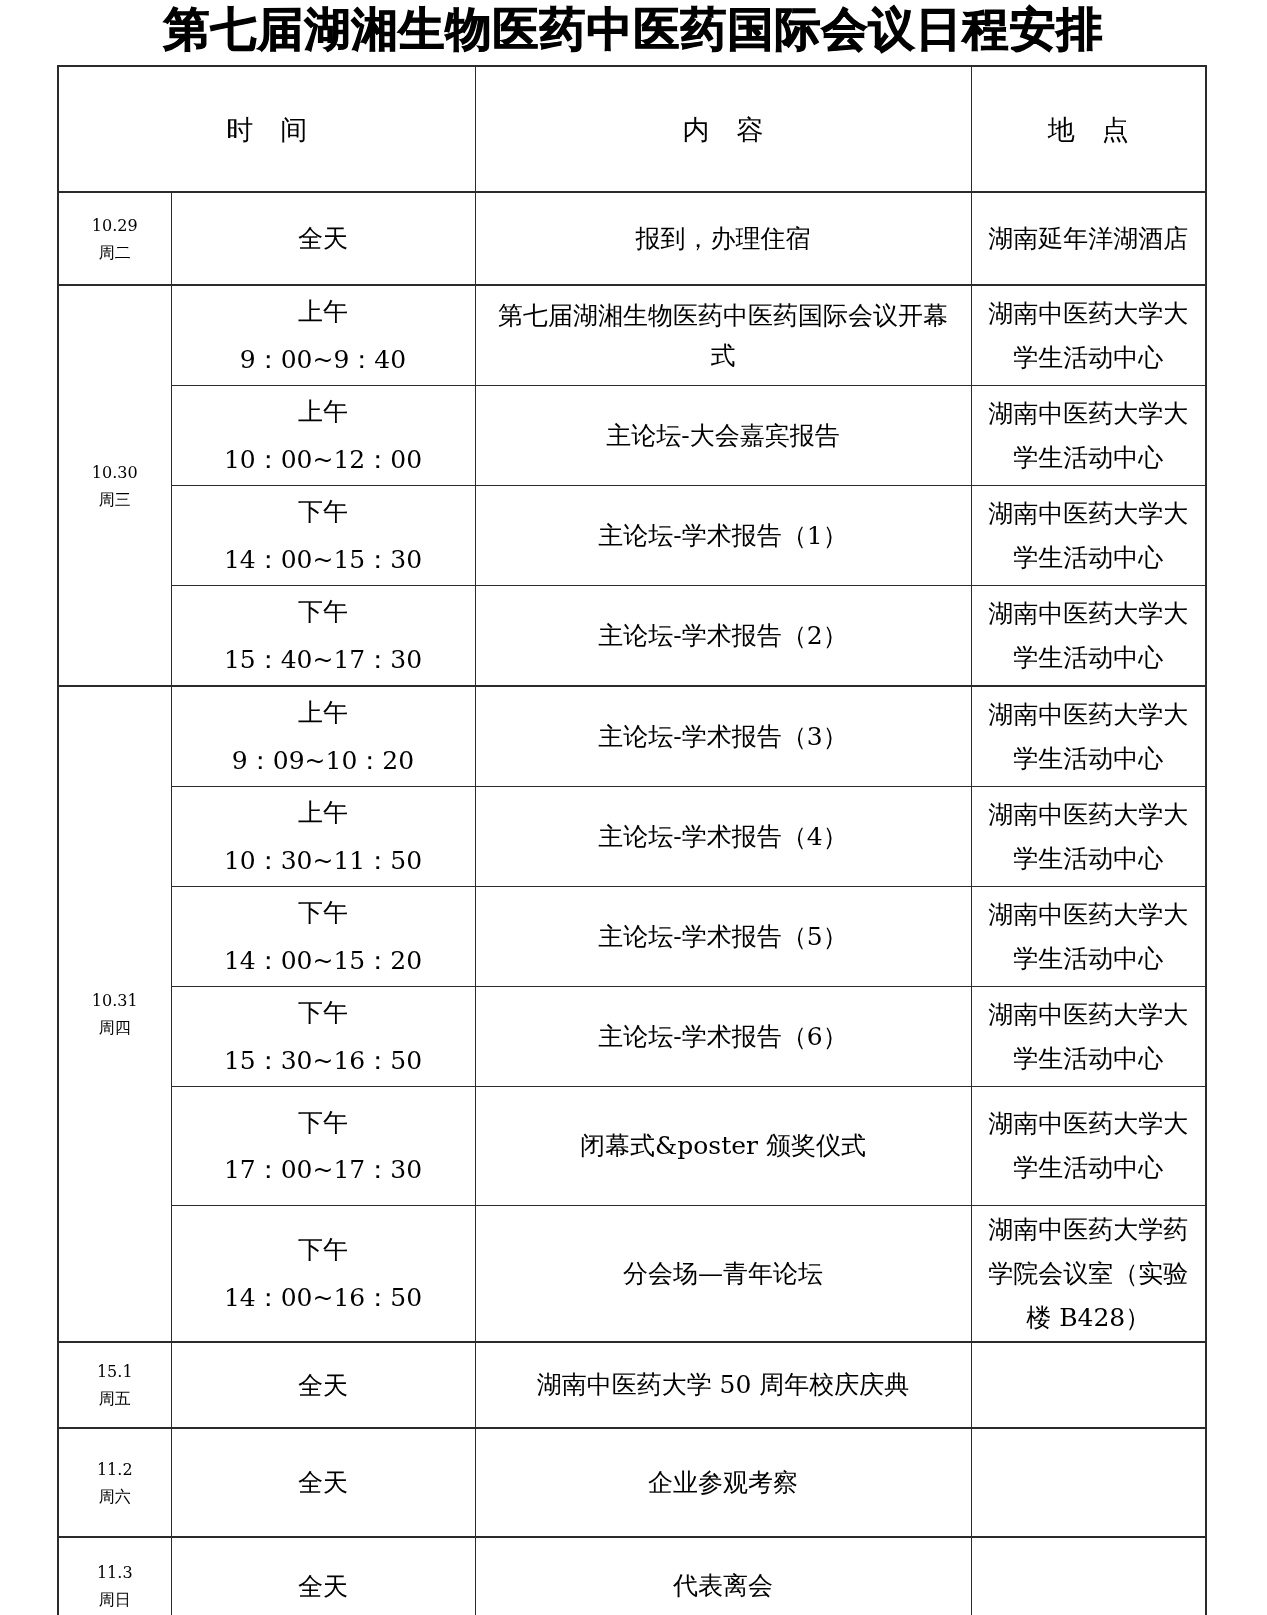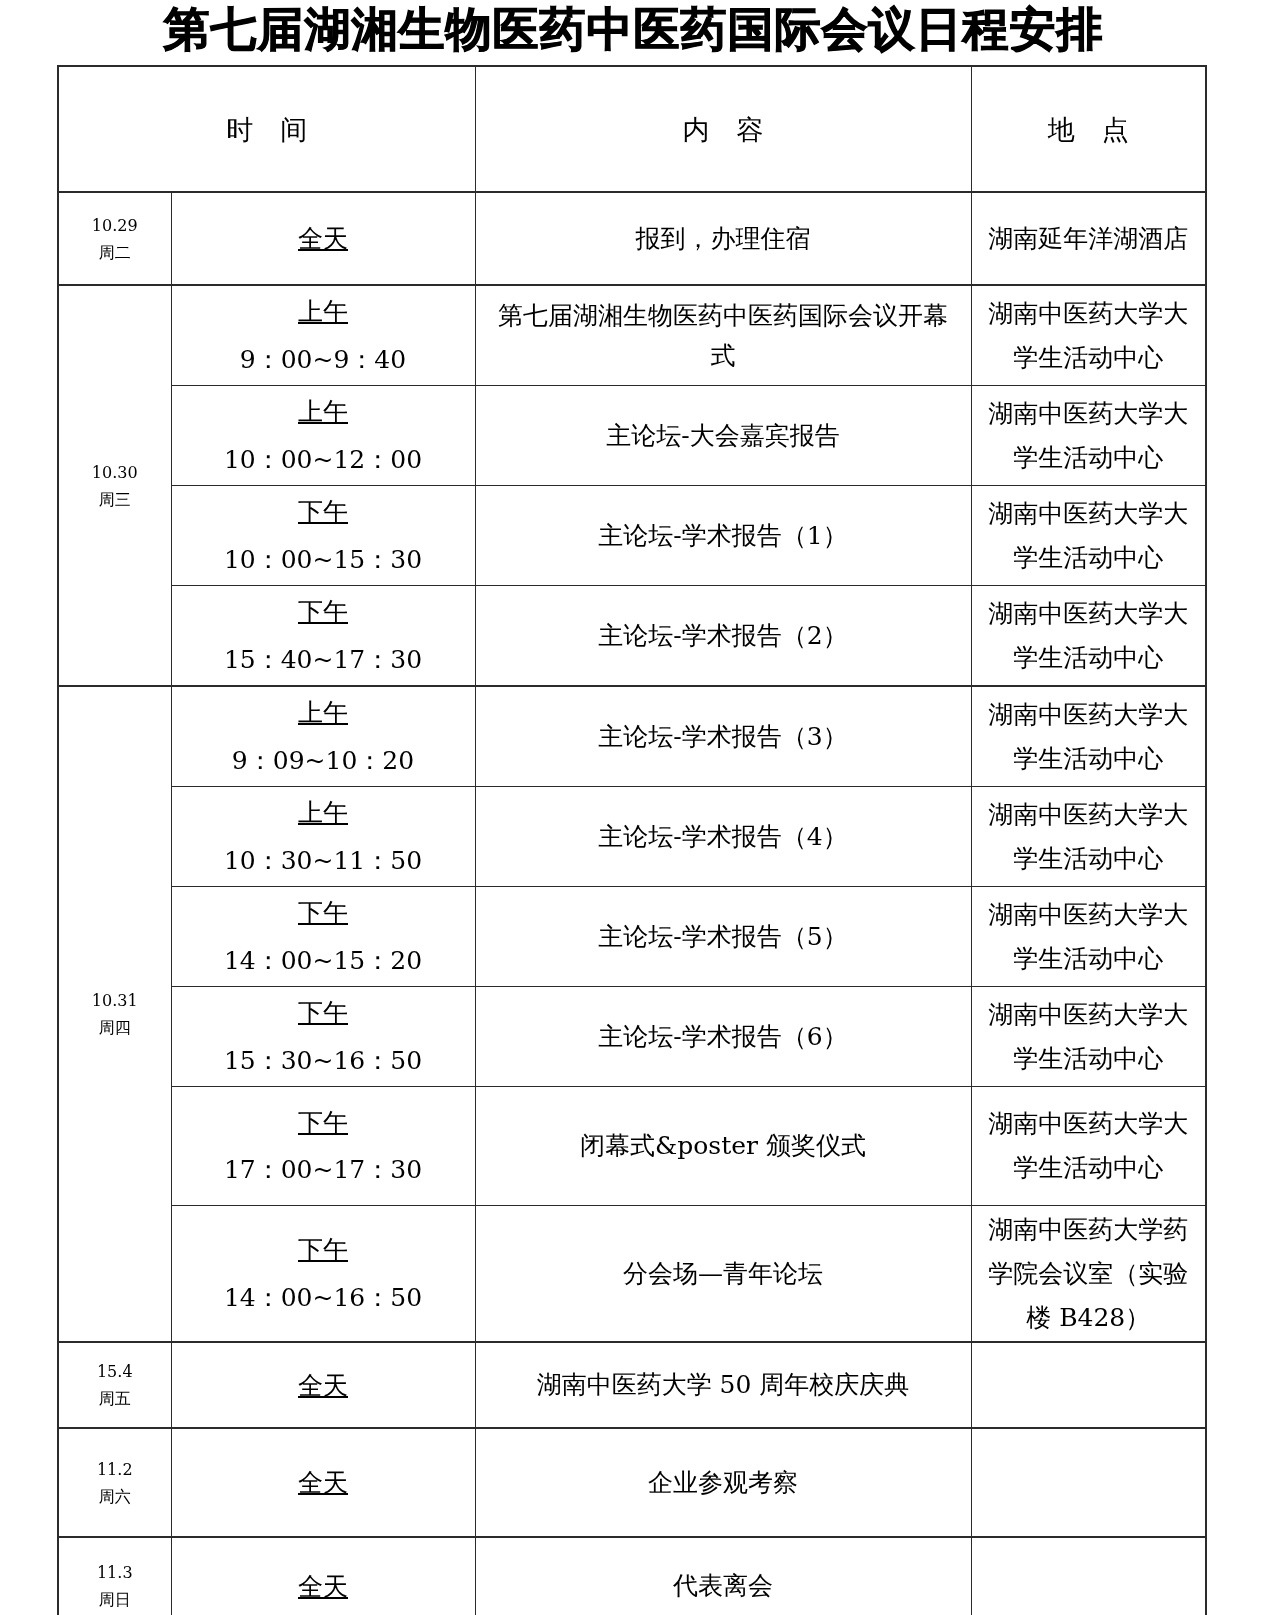--- a/index.html
+++ b/index.html
@@ -55,21 +55,21 @@
     border-bottom: 2px solid #2b2b2b;
   }
   tr.group-start td {
     border-top: 2px solid #2b2b2b;
   }
   td.date-cell {
     font-size: 16px;
     line-height: 1.7;
     padding: 2px 2px;
   }
-  td.time-cell .period-line { line-height: 1.9; text-decoration: underline; }
+  td.time-cell .period-line { line-height: 1.9; }
   td.time-cell .time-line { line-height: 1.9; }
   td.content-cell { padding: 2px 20px; }
   td.location-cell {
     font-size: 25px;
     padding: 2px 5px;
     line-height: 1.75;
   }
 </style>
 </head>
 <body>
@@ -117,21 +117,21 @@
           <td class="time-cell">
             <div class="period-line">上午</div>
             <div class="time-line">10：00~12：00</div>
           </td>
           <td class="content-cell">主论坛-大会嘉宾报告</td>
           <td class="location-cell">湖南中医药大学大学生活动中心</td>
         </tr>
         <tr style="height: 86px;">
           <td class="time-cell">
             <div class="period-line">下午</div>
-            <div class="time-line">10：00~15：30</div>
+            <div class="time-line">14：00~15：30</div>
           </td>
           <td class="content-cell">主论坛-学术报告（1）</td>
           <td class="location-cell">湖南中医药大学大学生活动中心</td>
         </tr>
         <tr style="height: 92px;">
           <td class="time-cell">
             <div class="period-line">下午</div>
             <div class="time-line">15：40~17：30</div>
           </td>
           <td class="content-cell">主论坛-学术报告（2）</td>
@@ -184,21 +184,21 @@
         <tr style="height: 111px;">
           <td class="time-cell">
             <div class="period-line">下午</div>
             <div class="time-line">14：00~16：50</div>
           </td>
           <td class="content-cell">分会场—青年论坛</td>
           <td class="location-cell">湖南中医药大学药学院会议室（实验楼 B428）</td>
         </tr>
         <tr class="group-start" style="height: 86px;">
           <td class="date-cell" rowspan="1">
-            <div class="date-line">15.4</div>
+            <div class="date-line">15.1</div>
             <div class="weekday-line">周五</div>
           </td>
           <td class="time-cell">
             <div class="period-line">全天</div>
           </td>
           <td class="content-cell">湖南中医药大学 50 周年校庆庆典</td>
           <td class="location-cell"></td>
         </tr>
         <tr class="group-start" style="height: 109px;">
           <td class="date-cell" rowspan="1">

